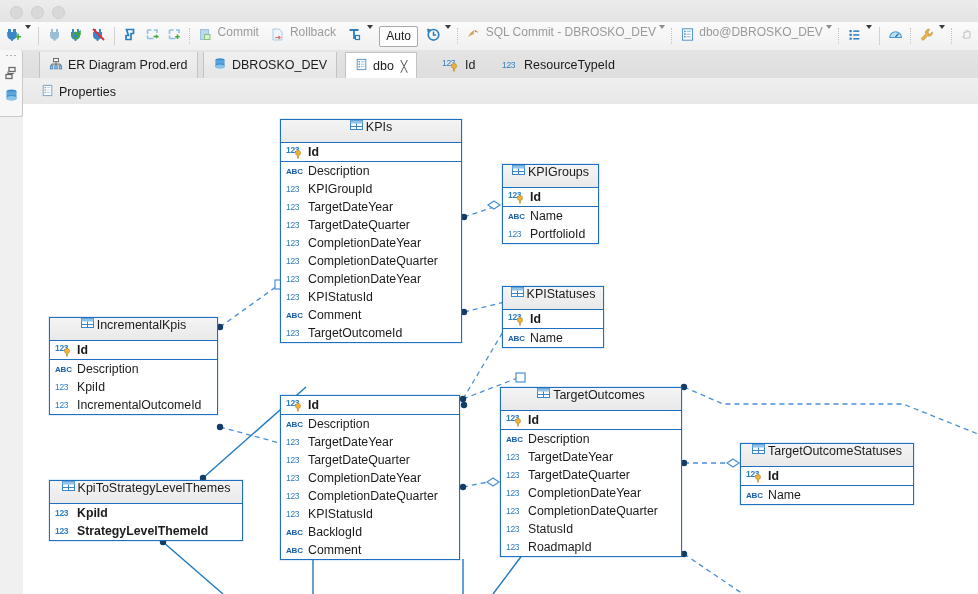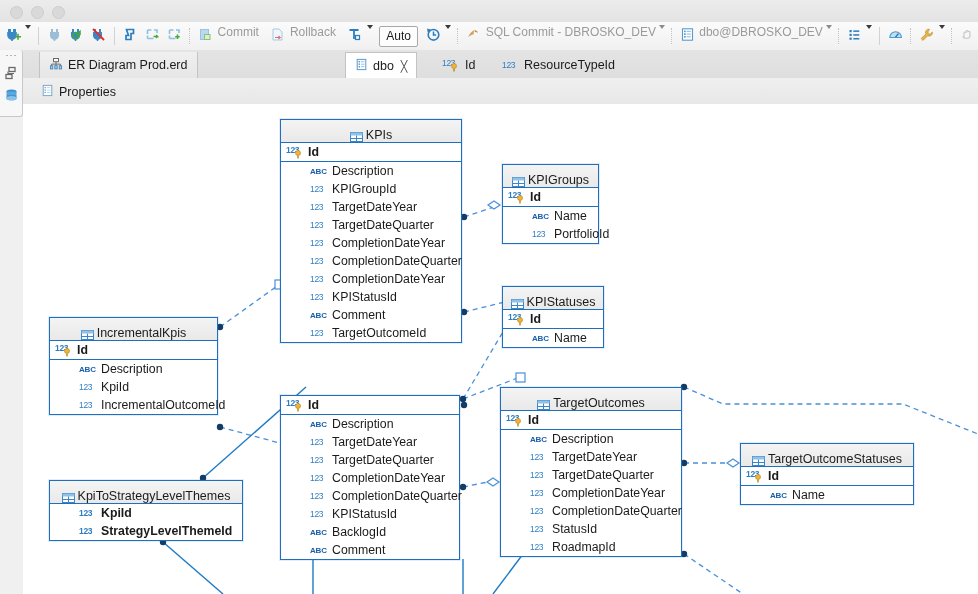--- a/index.html
+++ b/index.html
@@ -94,25 +94,25 @@
   svg.wires{position:absolute;left:0;top:0;width:955px;height:490px;pointer-events:none;}
 
   
   .tbl{
     position:absolute;background:#ffffff;
     border:1px solid #1e6fc0;box-shadow:0 0 0 1px rgba(30,111,192,.12);
   }
   .tbl-hd{
     height:22px;background:linear-gradient(#f4f4f4,#e9e9e9);
     border-bottom:1px solid #1e6fc0;
-    display:flex;align-items:flex-end;justify-content:center;gap:3px;
+    display:flex;align-items:flex-start;justify-content:center;gap:3px;
     font-size:12.5px;color:#1b1b1b;
   }
   .tbl-sec{border-bottom:1px solid #1e6fc0;}
-  .tbl-sec:last-child{border-bottom:none;padding-left:24px;}
+  .tbl-sec:last-child{border-bottom:none;}
   .row{
     height:18px;display:flex;align-items:center;gap:5px;padding:0 5px;
     font-size:12.3px;color:#1b1b1b;white-space:nowrap;
   }
   .row.pk{font-weight:bold;}
   .ico123{font-size:8.5px;color:#2e7ec4;font-family:"Liberation Sans",sans-serif;
     letter-spacing:-0.3px;width:17px;flex:none;}
   .icoabc{font-size:8px;color:#1a5fa8;font-weight:bold;font-family:"Liberation Sans",sans-serif;
     letter-spacing:-0.2px;width:17px;flex:none;}
   .pkwrap{position:relative;width:17px;flex:none;height:13px;}
@@ -367,20 +367,31 @@
           <rect x="4.5" y="1.5" width="5" height="3.2" fill="#fff" stroke="#6a6a6a" stroke-width="1"></rect>
           <path d="M7 4.7 v2.4 M2.6 7.1 h8.8 M2.6 7.1 v1.6 M7 7.1 v1.6 M11.4 7.1 v1.6" stroke="#6a6a6a" stroke-width="1"></path>
           <rect x="1.4" y="8.7" width="2.4" height="3.2" fill="#9ec8e8" stroke="#4a86b8" stroke-width="0.9"></rect>
           <rect x="5.8" y="8.7" width="2.4" height="3.2" fill="#9ec8e8" stroke="#4a86b8" stroke-width="0.9"></rect>
           <rect x="10.2" y="8.7" width="2.4" height="3.2" fill="#9ec8e8" stroke="#4a86b8" stroke-width="0.9"></rect>
         </svg>
       </span>
       <span>ER Diagram Prod.erd</span>
     </div>
 
+    <div class="tab" style="left:180px">
+      <span>
+        <svg width="14" height="14" viewBox="0 0 14 14">
+          <ellipse cx="7" cy="3.2" rx="4.6" ry="1.9" fill="#3a8ecb"></ellipse>
+          <path d="M2.4 3.2 v2.8 a4.6 1.9 0 0 0 9.2 0 v-2.8 z" fill="#5aa6dd"></path>
+          <path d="M2.4 6.6 v2.8 a4.6 1.9 0 0 0 9.2 0 v-2.8 z" fill="#3a8ecb"></path>
+          <ellipse cx="7" cy="9.4" rx="4.6" ry="1.9" fill="#87c2e8"></ellipse>
+        </svg>
+      </span>
+      <span>DBROSKO_DEV</span>
+    </div>
 
     <div class="tab active" style="left:322px">
       <span>
         <svg width="13" height="13" viewBox="0 0 13 13">
           <rect x="2.2" y="1.4" width="8.6" height="10.2" fill="#fff" stroke="#5b9bd0" stroke-width="1"></rect>
           <g fill="#5b9bd0">
             <rect x="3.5" y="3" width="1.5" height="1.4"></rect>
               <rect x="3.5" y="5.5" width="1.5" height="1.4"></rect>
               <rect x="3.5" y="8" width="1.5" height="1.4"></rect>
           </g>

